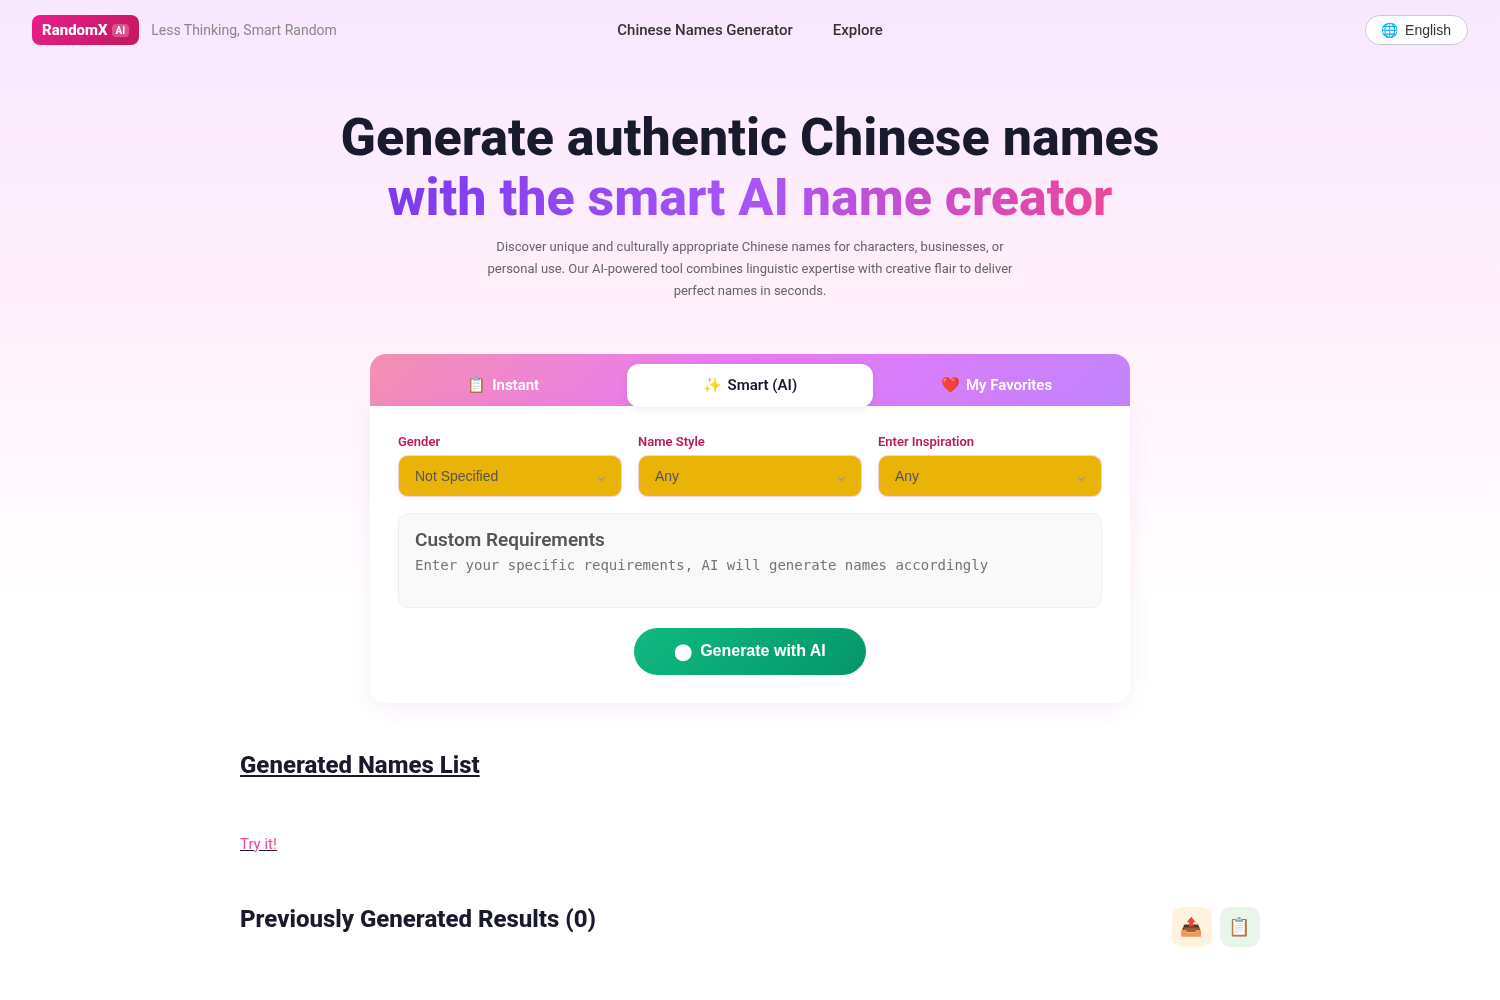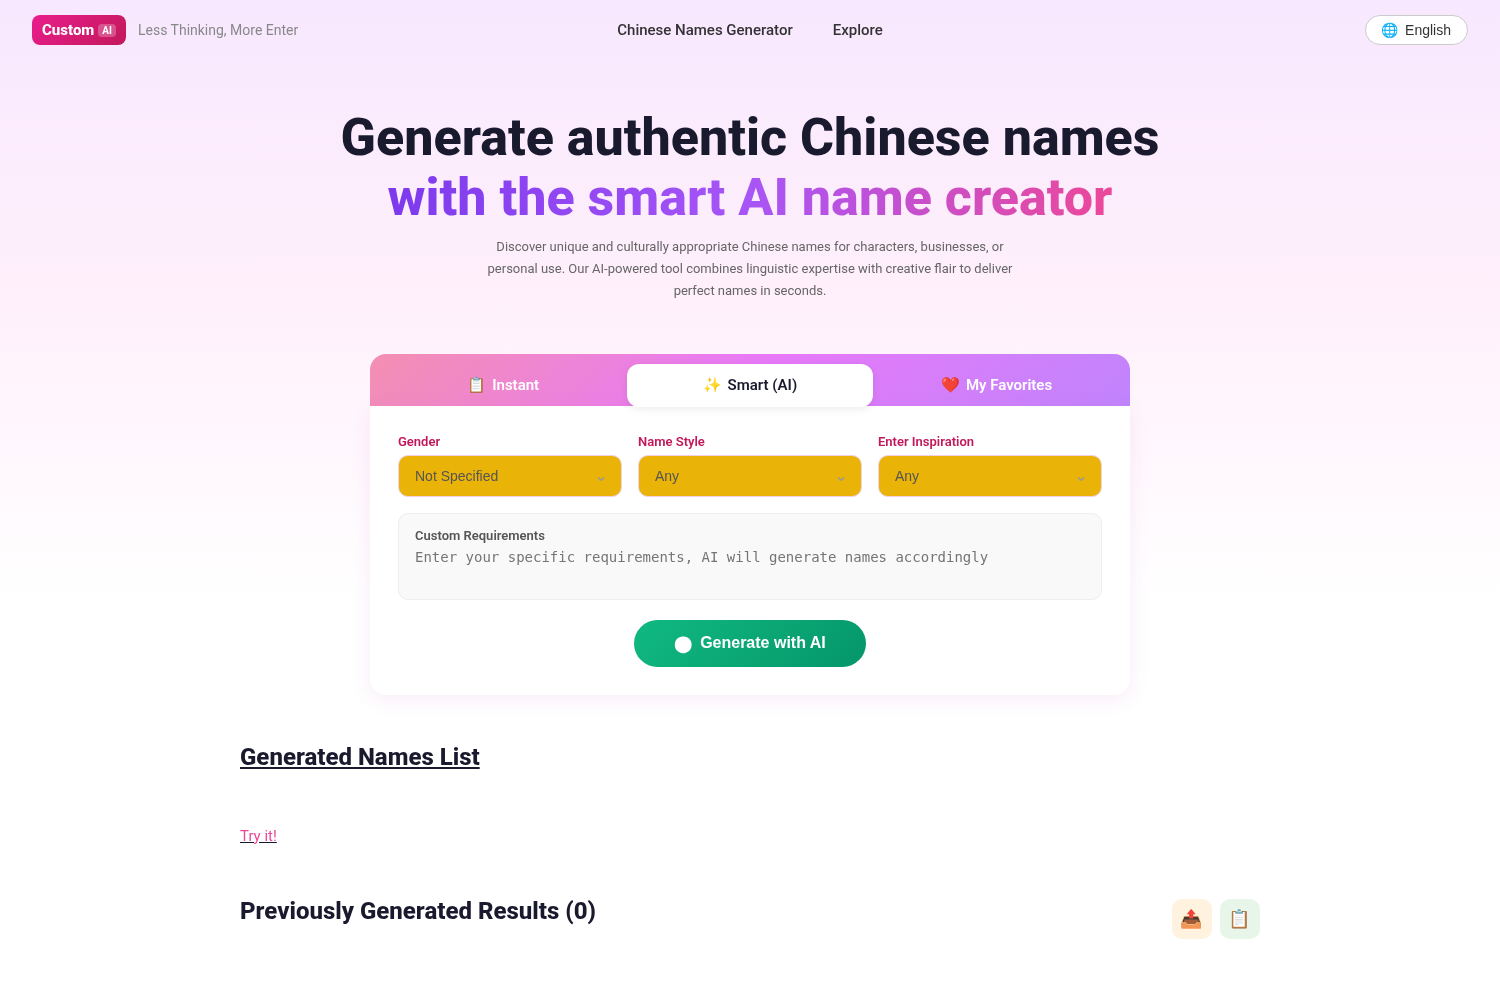--- a/index.html
+++ b/index.html
@@ -189,21 +189,21 @@
     }
 
     .custom-req {
       background: #f9f9f9;
       border: 1.5px solid #eee;
       border-radius: 10px;
       padding: 14px 16px;
       margin-bottom: 20px;
     }
     .custom-req-label {
-      font-size: 13px;
+      font-size: 19px;
       font-weight: 600;
       color: #555;
       margin-bottom: 6px;
     }
     .custom-req-input {
       width: 100%;
       border: none;
       background: transparent;
       font-size: 14px;
       color: #aaa;
@@ -281,24 +281,24 @@
       display: flex;
       gap: 8px;
     }
   </style>
 </head>
 <body>
 
 <header class="header">
   <div class="logo-wrap">
     <div class="logo-badge">
-      <span>Custom</span>
+      <span>RandomX</span>
       <span class="ai-tag">AI</span>
     </div>
-    <span class="logo-tagline">Less Thinking, More Enter</span>
+    <span class="logo-tagline">Less Thinking, Smart Random</span>
   </div>
 
   <nav class="nav-center">
     <a class="nav-link">Chinese Names Generator</a>
     <a class="nav-link">Explore</a>
   </nav>
 
   <button class="lang-btn">
     <span>🌐</span>
     <span>English</span>

